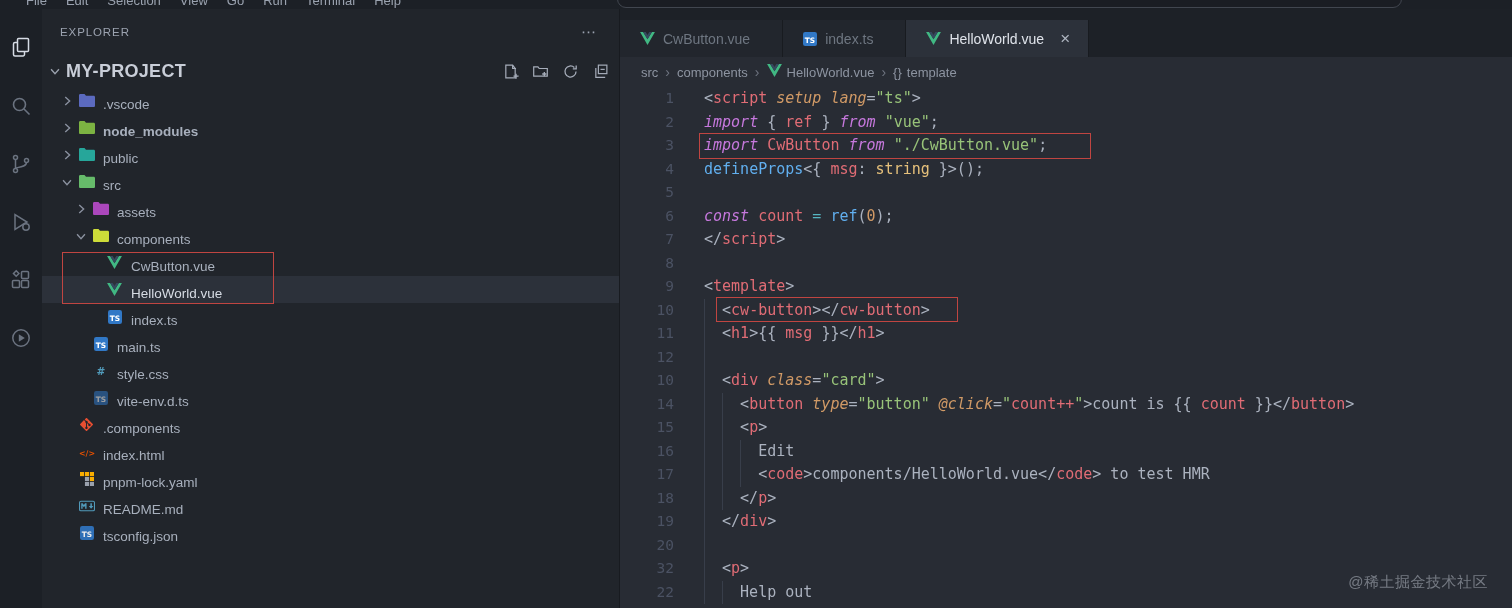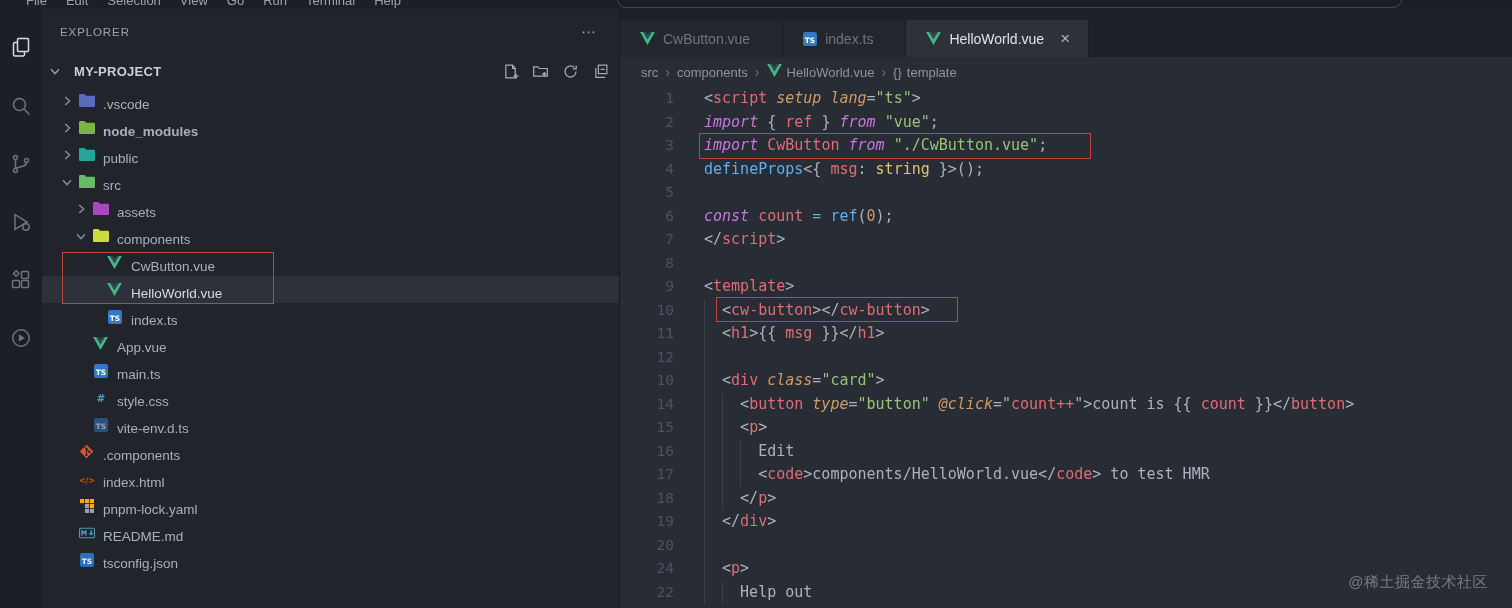--- a/index.html
+++ b/index.html
@@ -20,21 +20,21 @@
   .act-item.active { color:#d6dce5; }
 
   
   .sidebar { width:578px; background:#21252b; flex:none; display:flex; flex-direction:column; border-right:1px solid #181b20; }
   .sb-header { height:46px; display:flex; align-items:center; justify-content:space-between; padding:0 22px 0 18px; flex:none; }
   .sb-title { font-size:11.5px; letter-spacing:.9px; color:#9ca3b0; }
   .sb-more { color:#9ca3b0; font-size:15px; cursor:pointer; letter-spacing:1px; }
   .sb-section { height:32px; display:flex; align-items:center; padding-left:4px; position:relative; cursor:pointer; flex:none; }
   .sec-chev { width:18px; height:16px; color:#9aa1ad; display:flex; align-items:center; justify-content:center; }
   .sec-chev svg { transform:rotate(90deg); }
-  .sec-label { font-size:13px; font-weight:bold; color:#c9ced8; letter-spacing:.3px; margin-left:10px; }
+  .sec-label { font-size:18px; font-weight:bold; color:#c9ced8; letter-spacing:.3px; margin-left:2px; }
   .sec-actions { position:absolute; right:10px; top:0; height:32px; display:flex; align-items:center; gap:13px; color:#a6adba; }
   .sec-actions .tool { width:17px; height:17px; cursor:pointer; display:flex; align-items:center; justify-content:center; }
   .tree { flex:1; overflow:hidden; }
   .tree-row { display:flex; align-items:center; height:27px; cursor:pointer; color:#a8b0bd; font-size:13.5px; }
   .tree-row.selected { background:#2c313a; color:#d7dce4; }
   .twistie { width:18px; flex:none; display:flex; align-items:center; justify-content:center; color:#8a919f; }
   .twistie.open svg { transform:rotate(90deg); }
   .fic { width:21px; flex:none; display:flex; align-items:center; justify-content:center; margin-right:6px; }
   .tree-label { white-space:nowrap;margin-top:8px; }
 
@@ -272,30 +272,20 @@
           </div>
           <div class="tree-row" style="padding-left: 44px;">
             <span class="twistie"></span>
             <span class="fic">
               <svg width="14" height="14" viewBox="0 0 16 16" style="opacity:1">
                 <rect width="16" height="16" rx="2.5" fill="#3178c6"></rect>
                 <text x="8" y="12" text-anchor="middle" font-size="8.5" font-weight="bold" fill="#ffffff" font-family="DejaVu Sans,sans-serif">TS</text>
               </svg>
             </span>
             <span class="tree-label">index.ts</span>
-          </div>
-          <div class="tree-row" style="padding-left: 30px;">
-            <span class="twistie"></span>
-            <span class="fic">
-              <svg width="15" height="13" viewBox="0 0 24 21">
-                <path fill="#41b883" d="M0 0h4.9L12 11.9 19.1 0H24L12 20.8z"></path>
-                <path fill="#35495e" d="M4.9 0h4.2L12 4.8 14.9 0h4.2L12 11.9z"></path>
-              </svg>
-            </span>
-            <span class="tree-label">App.vue</span>
           </div>
           <div class="tree-row" style="padding-left: 30px;">
             <span class="twistie"></span>
             <span class="fic">
               <svg width="14" height="14" viewBox="0 0 16 16" style="opacity:1">
                 <rect width="16" height="16" rx="2.5" fill="#3178c6"></rect>
                 <text x="8" y="12" text-anchor="middle" font-size="8.5" font-weight="bold" fill="#ffffff" font-family="DejaVu Sans,sans-serif">TS</text>
               </svg>
             </span>
             <span class="tree-label">main.ts</span>
@@ -506,21 +496,21 @@
             </div>
             <div class="code-line">
               <div class="gutter">19</div>
               <div class="line-content"><span class="ind"></span><span class="tk" style="color: rgb(171, 178, 191);">&lt;/</span><span class="tk" style="color: rgb(224, 108, 117);">div</span><span class="tk" style="color: rgb(171, 178, 191);">&gt;</span></div>
             </div>
             <div class="code-line">
               <div class="gutter">20</div>
               <div class="line-content"><span class="ind"></span></div>
             </div>
             <div class="code-line">
-              <div class="gutter">24</div>
+              <div class="gutter">32</div>
               <div class="line-content"><span class="ind"></span><span class="tk" style="color: rgb(171, 178, 191);">&lt;</span><span class="tk" style="color: rgb(224, 108, 117);">p</span><span class="tk" style="color: rgb(171, 178, 191);">&gt;</span></div>
             </div>
             <div class="code-line">
               <div class="gutter">22</div>
               <div class="line-content"><span class="ind"></span><span class="ind"></span><span class="tk" style="color: rgb(171, 178, 191);">Help out</span></div>
             </div>
           </div>
       </div>
     </div>
 

